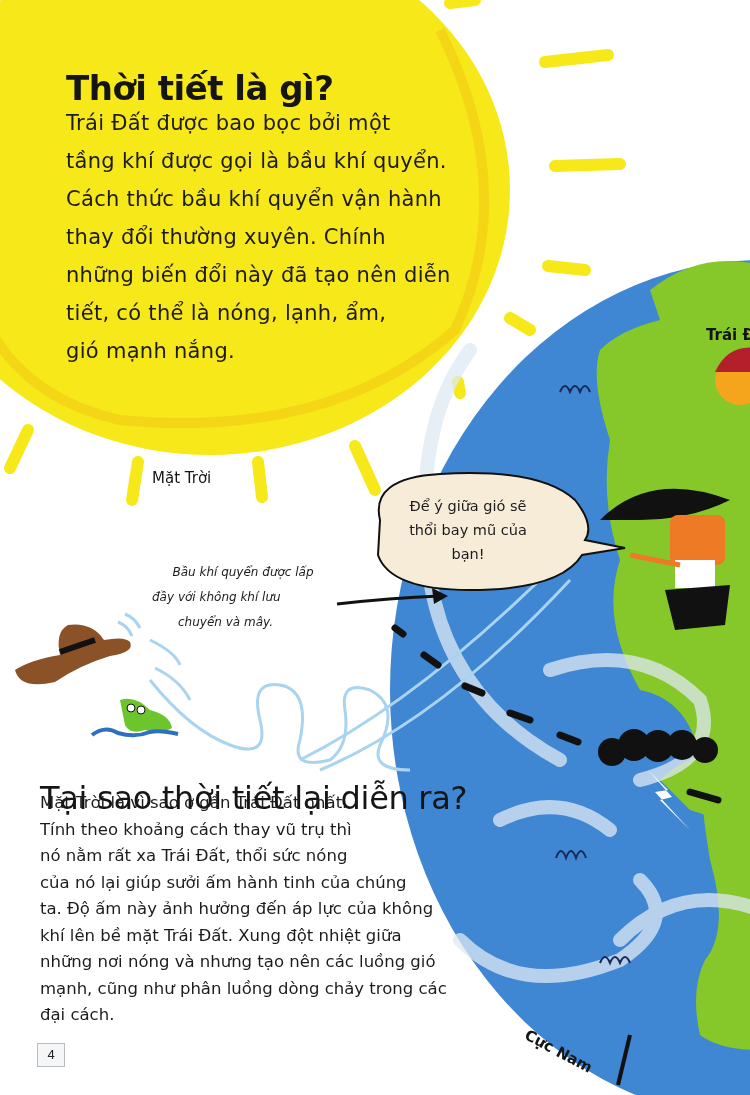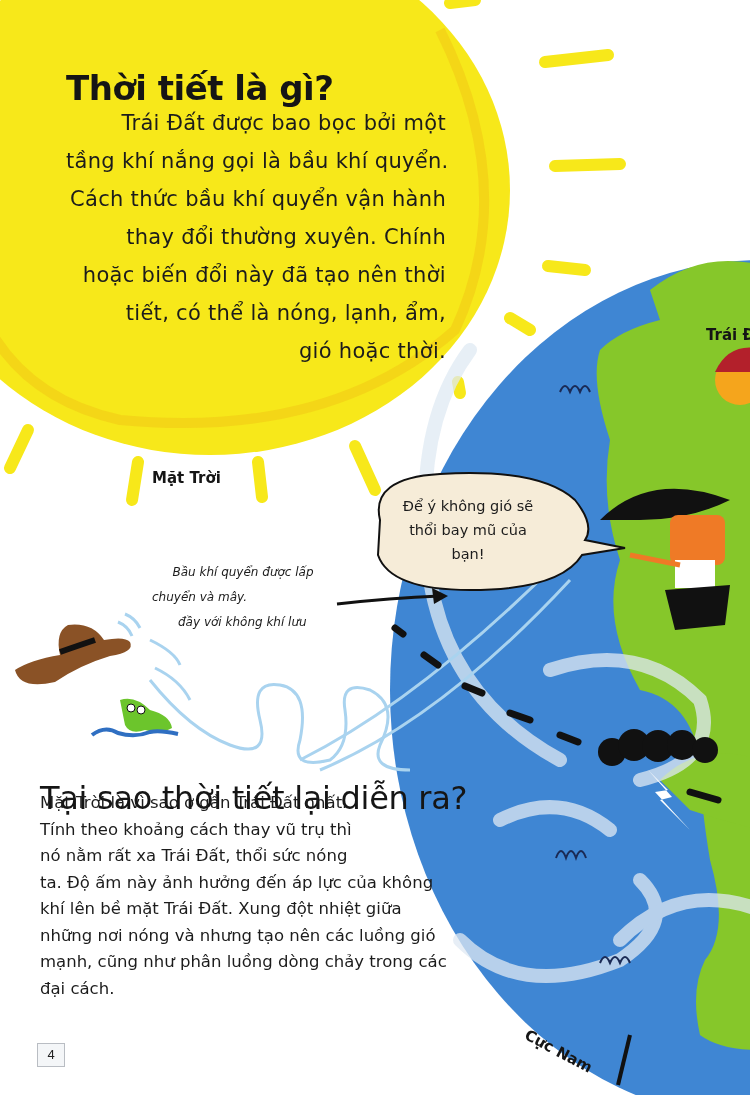--- a/index.html
+++ b/index.html
@@ -14,25 +14,25 @@
   .title1 {
     position:absolute; left:66px; top:40px;
     font-family:"DejaVu Sans", sans-serif; font-weight:bold;
     font-size:34px; letter-spacing:-0.5px; color:#151515;margin-top:28px;
   }
   .intro {
     position:absolute; left:66px; top:104px; width:380px;
     font-size:21px; line-height:38px; letter-spacing:0.3px; color:#1c1c1c;
     margin:0;
   }
-  .intro span { display:block; white-space:nowrap;text-align:right; }
+  .intro span { display:block; white-space:nowrap; }
 
   .sun-label {
     position:absolute; left:152px; top:469px;
-    font-weight:bold; font-size:15px; color:#151515;
+    font-weight:normal; font-size:15px; color:#151515;
   }
   .earth-label {
     position:absolute; left:706px; top:326px;
     font-weight:bold; font-size:15px; color:#151515; white-space:nowrap;
   }
   .pole-label {
     position:absolute; left:530px; top:1026px;
     font-weight:bold; font-size:15px; color:#151515;
     transform:rotate(28deg); transform-origin:left top; white-space:nowrap;
   }
@@ -176,49 +176,50 @@
 
   <path d="M150 680 Q190 730 230 745 Q270 760 260 720 Q250 680 280 685 Q310 690 300 740 Q290 770 330 760 Q350 745 345 710 Q340 680 370 690 Q400 705 380 745 Q370 770 410 770" fill="none" stroke="#a9d3ef" stroke-width="3"></path>
 
   <line x1="630" y1="1035" x2="618" y2="1085" stroke="#111" stroke-width="4"></line>
 </svg>
 
 <h1 class="title1">Thời tiết là gì?</h1>
 
 <p class="intro">
   <span>Trái Đất được bao bọc bởi một</span>
-  <span>tầng khí nắng gọi là bầu khí quyển.</span>
+  <span>tầng khí được gọi là bầu khí quyển.</span>
   <span>Cách thức bầu khí quyển vận hành</span>
   <span>thay đổi thường xuyên. Chính</span>
-  <span>hoặc biến đổi này đã tạo nên thời</span>
+  <span>những biến đổi này đã tạo nên diễn</span>
   <span>tiết, có thể là nóng, lạnh, ẩm,</span>
-  <span>gió hoặc thời.</span>
+  <span>gió mạnh nắng.</span>
 </p>
 
 <div class="sun-label">Mặt Trời</div>
 <div class="earth-label">Trái Đấ</div>
 
 <div class="bubble-text">
-  <span>Để ý không gió sẽ</span>
+  <span>Để ý giữa gió sẽ</span>
   <span>thổi bay mũ của</span>
   <span>bạn!</span>
 </div>
 
 <div class="caption">
   <span>Bầu khí quyển được lấp</span>
+  <span>đầy với không khí lưu</span>
   <span>chuyển và mây.</span>
-  <span>đầy với không khí lưu</span>
 </div>
 
 <h2 class="title2">Tại sao thời tiết lại diễn ra?</h2>
 
 <p class="body2">
   <span>Mặt Trời là vì sao ở gần Trái Đất nhất.</span>
   <span>Tính theo khoảng cách thay vũ trụ thì</span>
   <span>nó nằm rất xa Trái Đất, thổi sức nóng</span>
+  <span>của nó lại giúp sưởi ấm hành tinh của chúng</span>
   <span>ta. Độ ấm này ảnh hưởng đến áp lực của không</span>
   <span>khí lên bề mặt Trái Đất. Xung đột nhiệt giữa</span>
   <span>những nơi nóng và nhưng tạo nên các luồng gió</span>
   <span>mạnh, cũng như phân luồng dòng chảy trong các</span>
   <span>đại cách.</span>
 </p>
 
 <div class="pole-label">Cực Nam</div>
 
 <div class="page-num">4</div>

